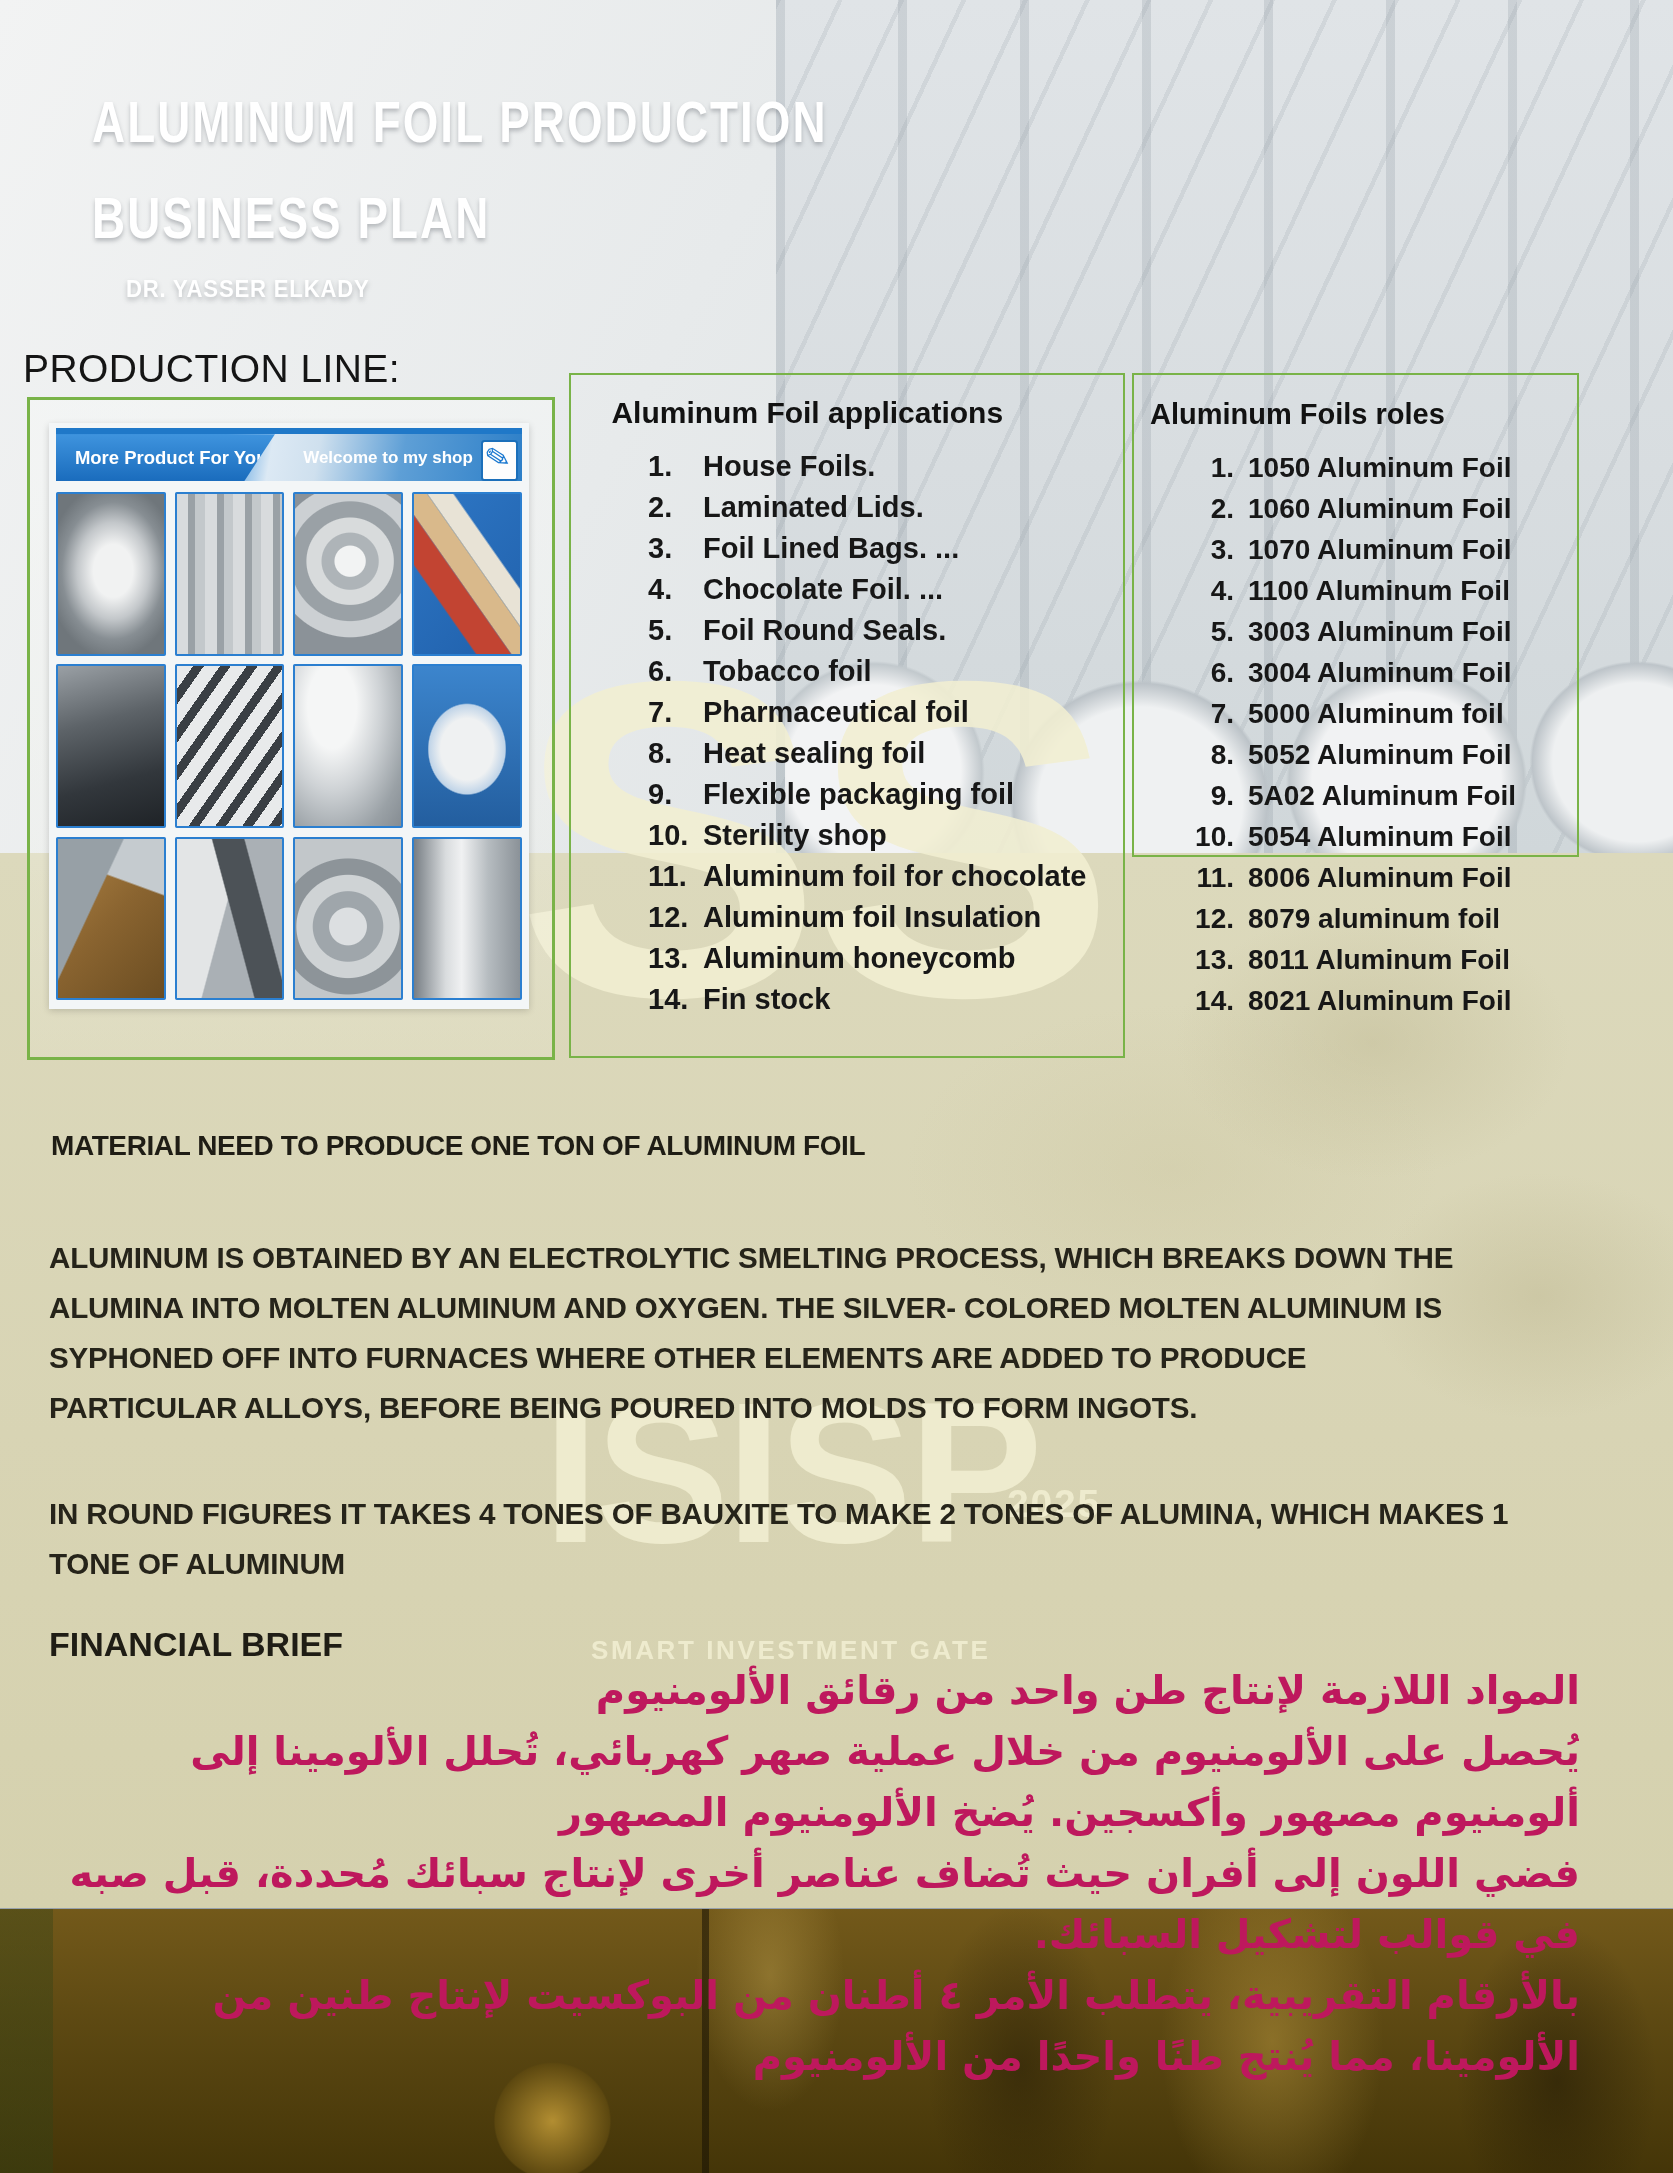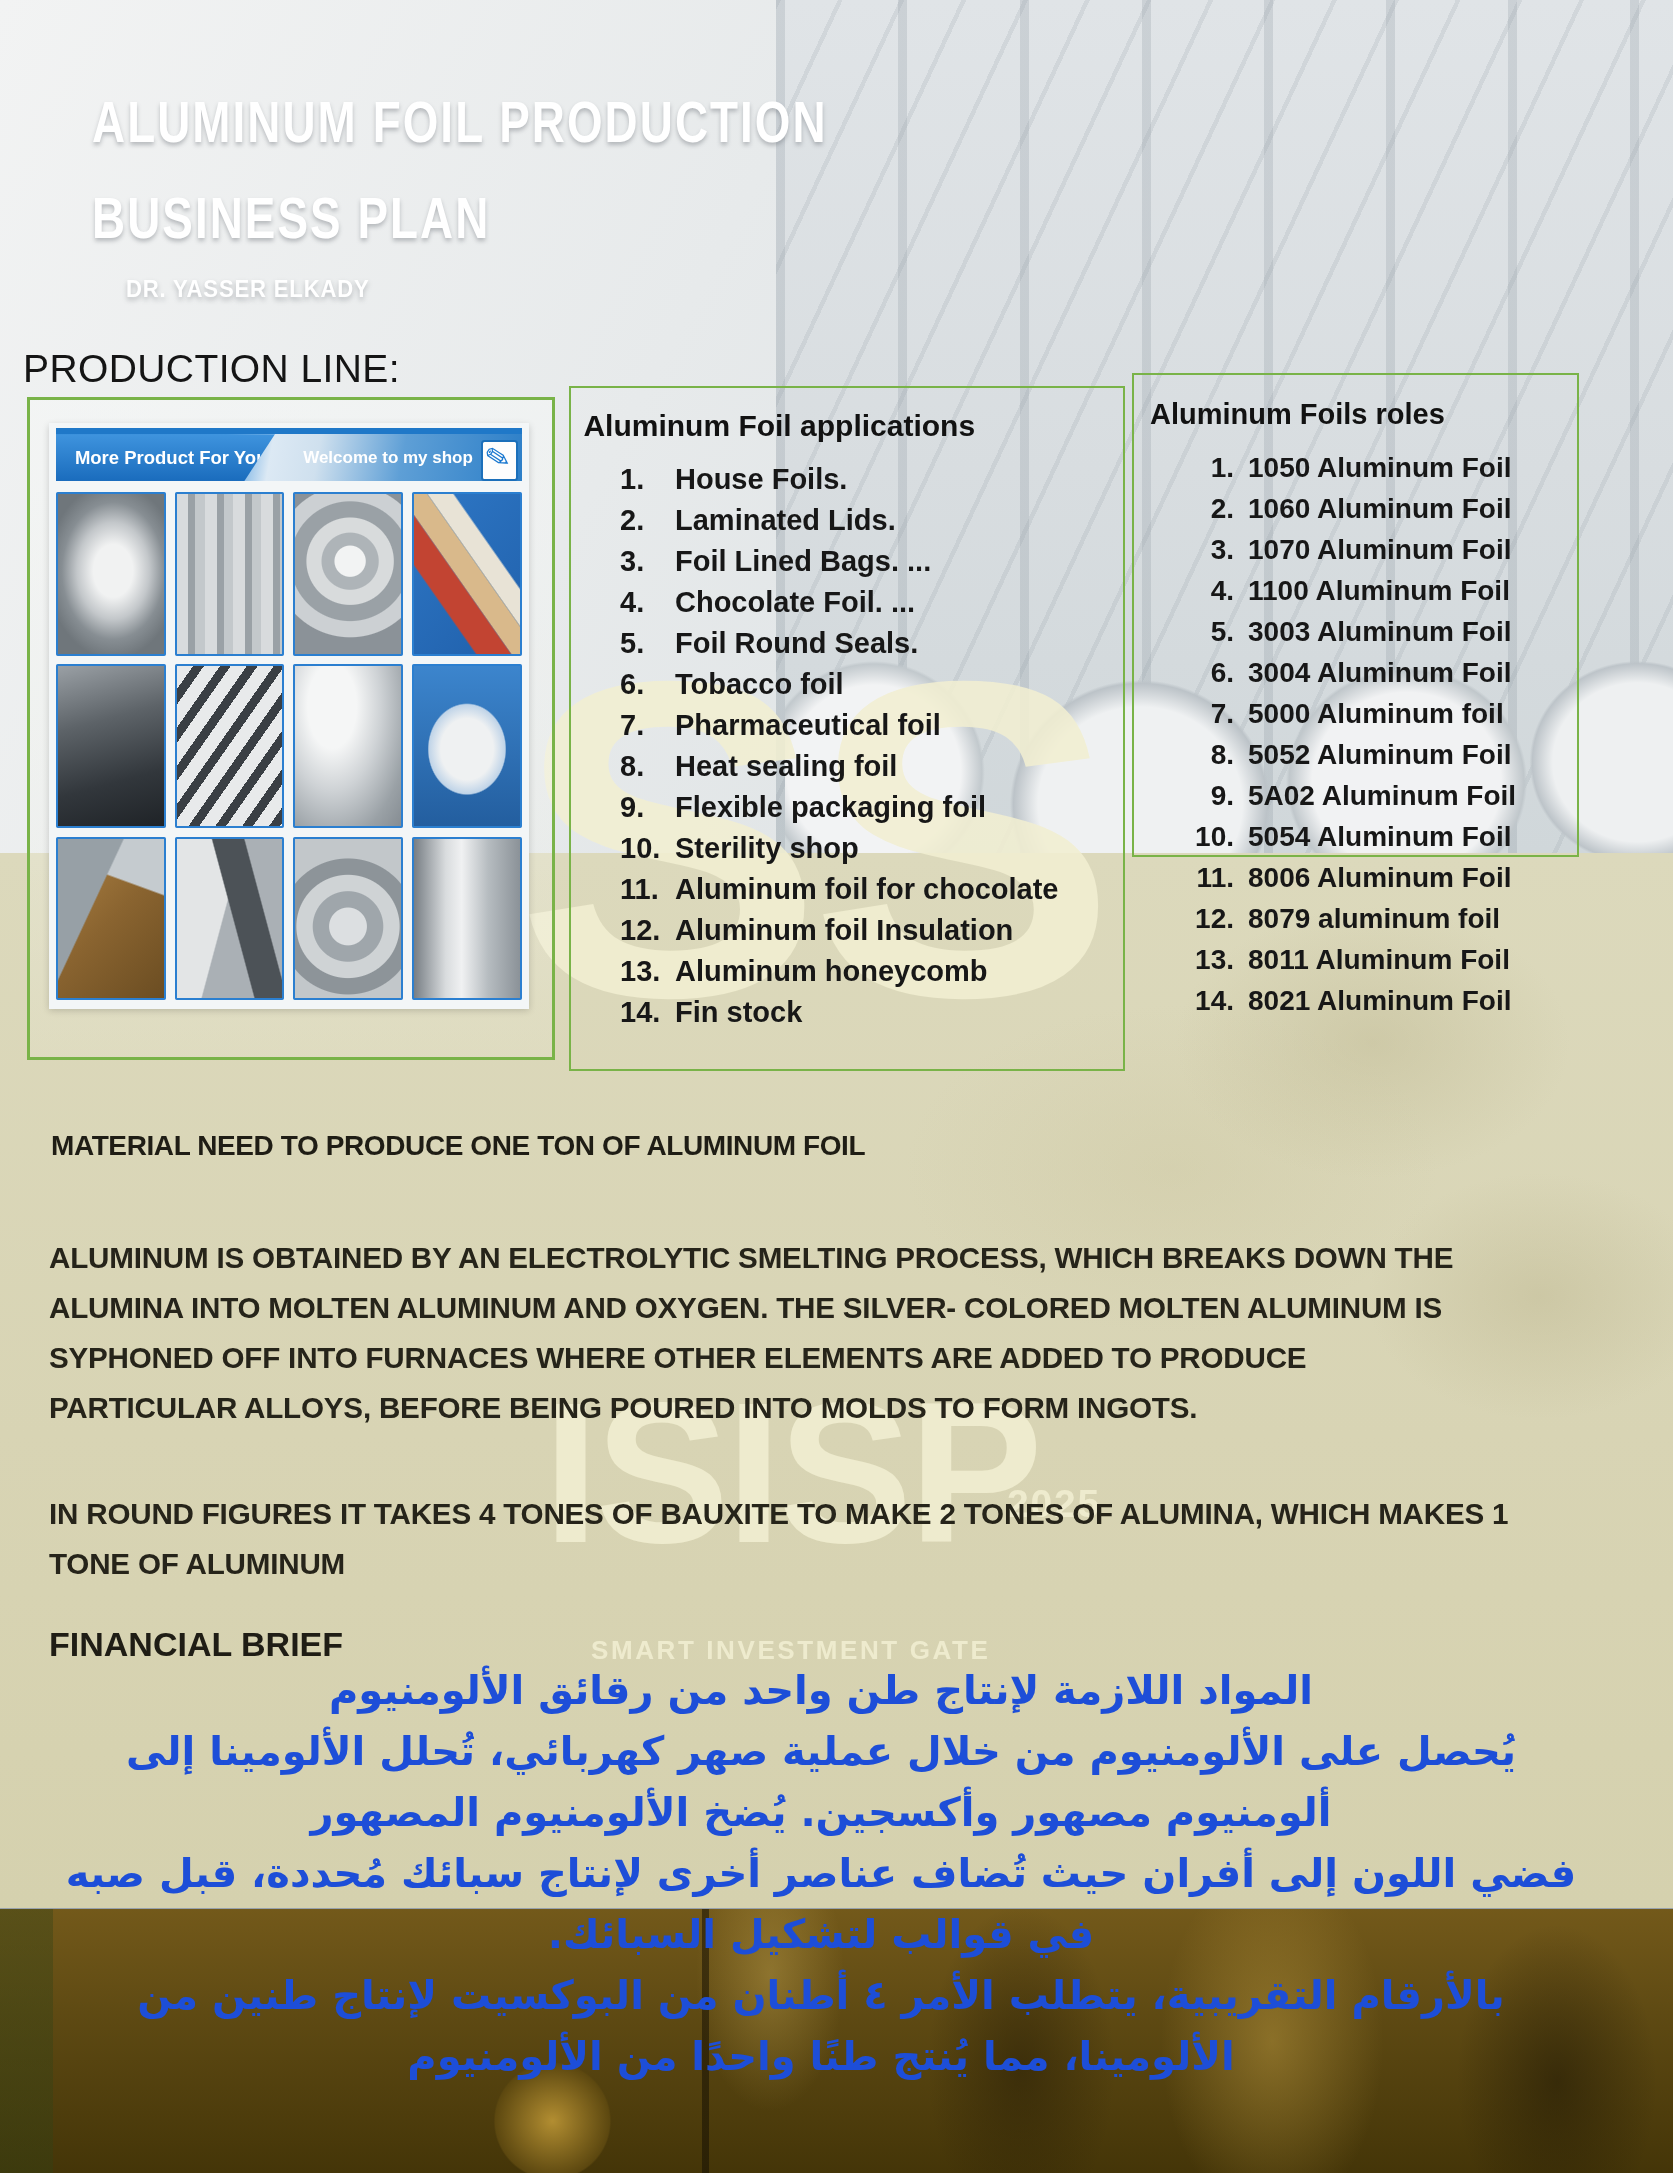--- a/index.html
+++ b/index.html
@@ -49,21 +49,21 @@
     text-shadow:0 2.6px 5.3px rgba(100,106,112,.40);}
   .title1{left:92px;top:88px;font-size:58px;letter-spacing:2.6px;transform:scaleX(.79);transform-origin:left top;}
   .title2{left:92px;top:184px;font-size:58px;letter-spacing:2.6px;transform:scaleX(.79);transform-origin:left top;}
   .author{left:126px;top:275px;font-size:24px;letter-spacing:0.9px;transform:scaleX(.92);transform-origin:left top;}
   .prodline{position:absolute;left:23px;top:347px;font-size:39px;color:#151515;z-index:2;
     font-weight:400;letter-spacing:0.4px;white-space:nowrap;}
   
   .gbox{position:absolute;border:2.6px solid #79b348;box-sizing:border-box;z-index:2;}
   .box-collage{left:26.5px;top:397px;width:528px;height:663px;border-width:3.5px;
     background:linear-gradient(180deg, rgba(246,248,247,.55) 0%, rgba(240,239,222,.18) 100%);}
-  .box-apps{left:569px;top:386px;width:556px;height:685px;}
+  .box-apps{left:569px;top:373px;width:556px;height:685px;padding-left:28px;}
   .box-roles{left:1132px;top:373px;width:447px;height:484px;}
   
   .collage{position:absolute;left:19.4px;top:23px;width:480px;height:586px;background:#f3f6f7;
     box-shadow:0 1.8px 7px rgba(0,0,0,.18);}
   .banner{position:absolute;left:7px;top:5.3px;right:7px;height:53px;
     border-top:6.2px solid #1f78c8;box-sizing:border-box;
     background:linear-gradient(100deg,#2e86d4 0%,#3d92dc 36%,#dce9f4 46%,#cfe0ee 56%,#5e9fd6 74%,#2d7fc8 100%);}
   .ribbon{position:absolute;left:0;top:0;height:100%;width:47%;
     background:linear-gradient(180deg,#3f94de 0%,#1a6cbd 100%);
     clip-path:polygon(0 0,100% 0,86% 100%,0 100%);
@@ -110,22 +110,22 @@
   .box-apps .num{width:55px;flex:0 0 auto;}
   .box-roles li{height:41px;font-size:28px;padding-left:49px;}
   .box-roles .num{width:65px;flex:0 0 auto;text-align:right;padding-right:14px;box-sizing:border-box;}
   
   .blk{position:absolute;z-index:2;color:#26241a;font-weight:700;}
   .mat-head{left:51px;top:1130px;font-size:28px;letter-spacing:-0.4px;white-space:nowrap;color:#1f1d15;}
   .para1{left:49px;top:1233px;width:1442px;font-size:29.6px;line-height:50px;letter-spacing:-0.2px;}
   .para2{left:49px;top:1489px;width:1482px;font-size:29.6px;line-height:50px;letter-spacing:-0.2px;}
   .fin-head{left:49px;top:1625px;font-size:34px;white-space:nowrap;color:#1f1d15;}
   
-  .arabic{position:absolute;left:62px;right:94px;top:1660px;z-index:2;direction:rtl;text-align:center;
-    font-family:"DejaVu Sans",sans-serif;font-weight:700;color:#1d4ed8;}
+  .arabic{position:absolute;left:62px;right:94px;top:1660px;z-index:2;direction:rtl;text-align:right;
+    font-family:"DejaVu Sans",sans-serif;font-weight:700;color:#be185d;}
   .arabic .aline{font-size:40px;line-height:61px;}
 </style>
 </head>
 <body>
 
 <div id="page">
 
   <div class="bg-top"></div>
   <div class="bg-factory"></div>
   <div class="bg-coils"></div>

